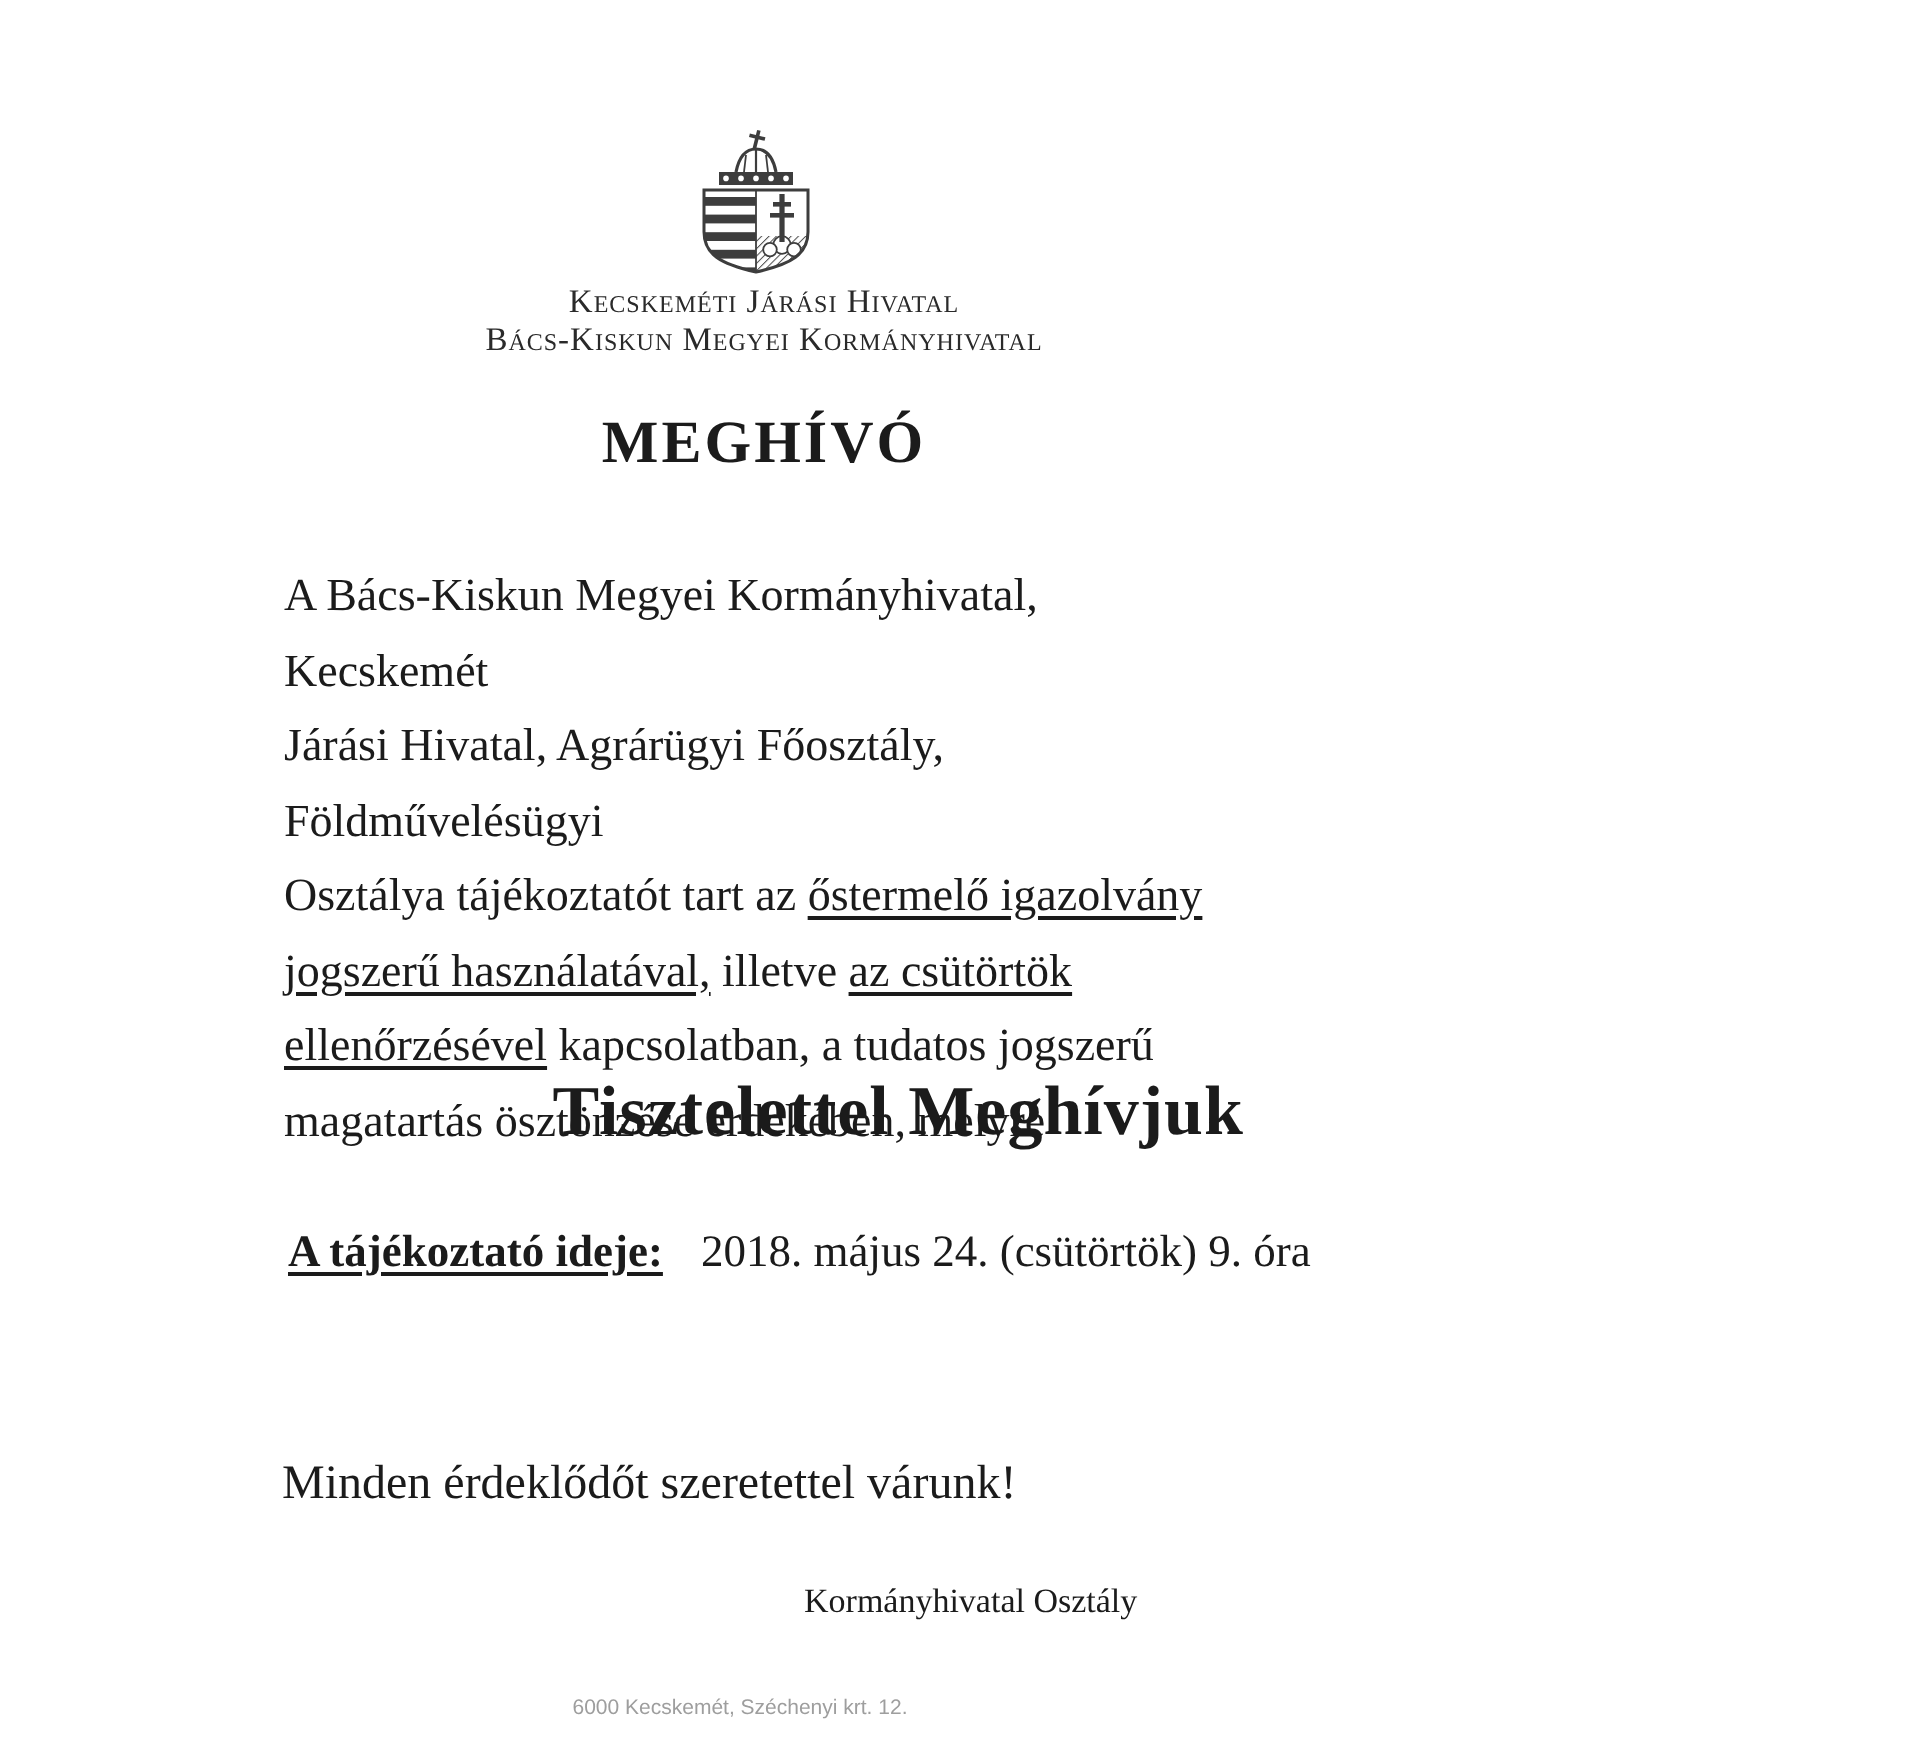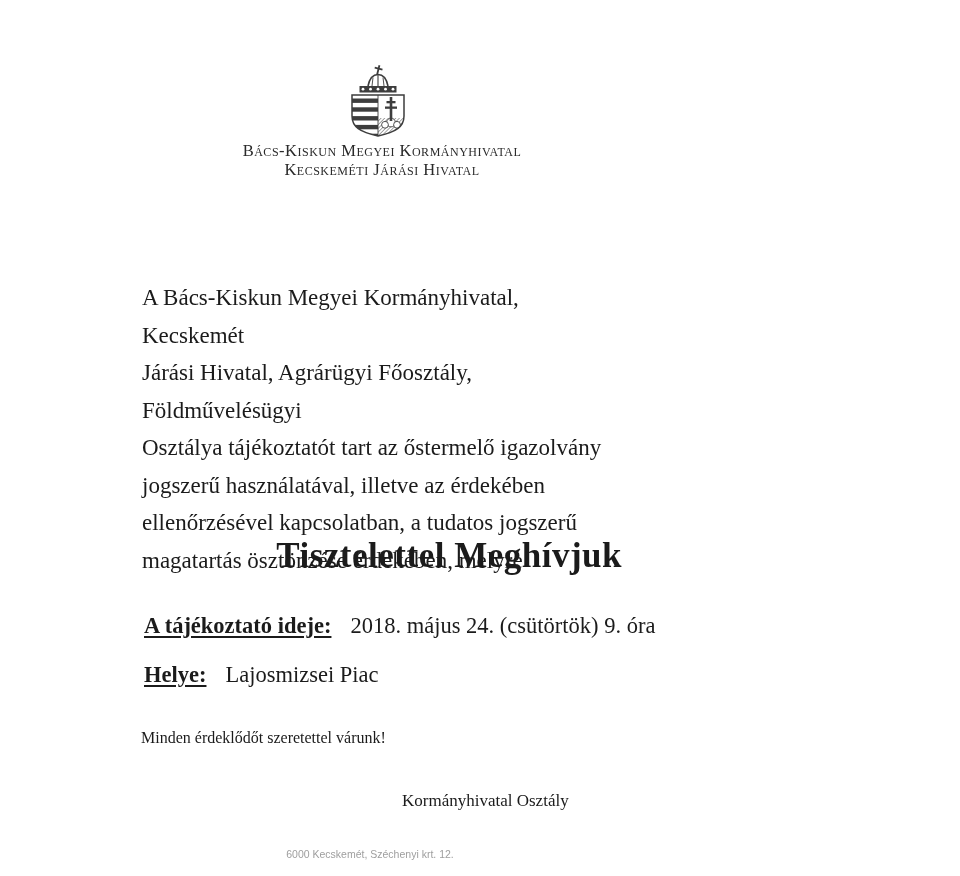--- a/index.html
+++ b/index.html
@@ -41,21 +41,21 @@
     letter-spacing: 1.5px;
   }
   .para {
     position: absolute;
     left: 142px;
     top: 279px;
     width: 480px;
     font-size: 23px;
     line-height: 37.5px;
   }
-  .u { text-underline-offset: 3px; }
+  .u { text-decoration: underline; text-underline-offset: 3px; }
   .subtitle {
     position: absolute;
     left: 142px;
     top: 536px;
     width: 480px;
     margin: 0;
     text-align: right;
     font-size: 35px;
     font-weight: bold;
     letter-spacing: 0.5px;
@@ -72,21 +72,21 @@
   .detail-label {
     font-weight: bold;
     text-decoration: underline;
     text-underline-offset: 3px;
   }
   .detail-value { margin-left: 19px; }
   .closing {
     position: absolute;
     left: 141px;
     top: 729px;
-    font-size: 16px;
+    font-size: 24px;
   }
   .signature {
     position: absolute;
     left: 402px;
     top: 791px;
     font-size: 17px;
   }
   .footer {
     position: absolute;
     left: 0;
@@ -150,42 +150,40 @@
       <rect x="39.7" y="33" width="2.6" height="24" fill="#3d3d3d"></rect>
       <rect x="36.5" y="37" width="9" height="2.3" fill="#3d3d3d"></rect>
       <rect x="35" y="42.5" width="12" height="2.3" fill="#3d3d3d"></rect>
     </g>
 
     <path d="M2 31 H54 V52 C54 63 46 68 28 72 C10 68 2 63 2 52 Z" fill="none" stroke="#3d3d3d" stroke-width="1.5"></path>
     <line x1="28" y1="31" x2="28" y2="72" stroke="#3d3d3d" stroke-width="0.9"></line>
   </svg>
 
   <div class="org">
+    <div>Kecskeméti Járási Hivatal</div>
     <div>Bács-Kiskun Megyei Kormányhivatal</div>
-    <div>Kecskeméti Járási Hivatal</div>
   </div>
 
+  <h1 class="title">MEGHÍVÓ</h1>
 
   <div class="para">
     <div class="line"><span>A Bács-Kiskun Megyei Kormányhivatal, Kecskemét</span></div>
     <div class="line"><span>Járási Hivatal, Agrárügyi Főosztály, Földművelésügyi</span></div>
     <div class="line"><span>Osztálya tájékoztatót tart az </span><span class="u">őstermelő igazolvány</span></div>
-    <div class="line"><span class="u">jogszerű használatával,</span><span> illetve </span><span class="u">az érdekében</span></div>
+    <div class="line"><span class="u">jogszerű használatával,</span><span> illetve </span><span class="u">az csütörtök</span></div>
     <div class="line"><span class="u">ellenőrzésével</span><span> kapcsolatban, a tudatos jogszerű</span></div>
     <div class="line"><span>magatartás ösztönzése érdekében, melyre</span></div>
   </div>
 
   <h2 class="subtitle">Tisztelettel Meghívjuk</h2>
 
   <div class="details">
     <div class="detail-row">
       <span class="detail-label">A tájékoztató ideje:</span><span class="detail-value">2018. május 24. (csütörtök) 9. óra</span>
-    </div>
-    <div class="detail-row">
-      <span class="detail-label">Helye:</span><span class="detail-value">Lajosmizsei Piac</span>
     </div>
   </div>
 
   <div class="closing">Minden érdeklődőt szeretettel várunk!</div>
 
   <div class="signature">Kormányhivatal Osztály</div>
 
   <div class="footer">
     <div>6000 Kecskemét, Széchenyi krt. 12.</div>
   </div>

